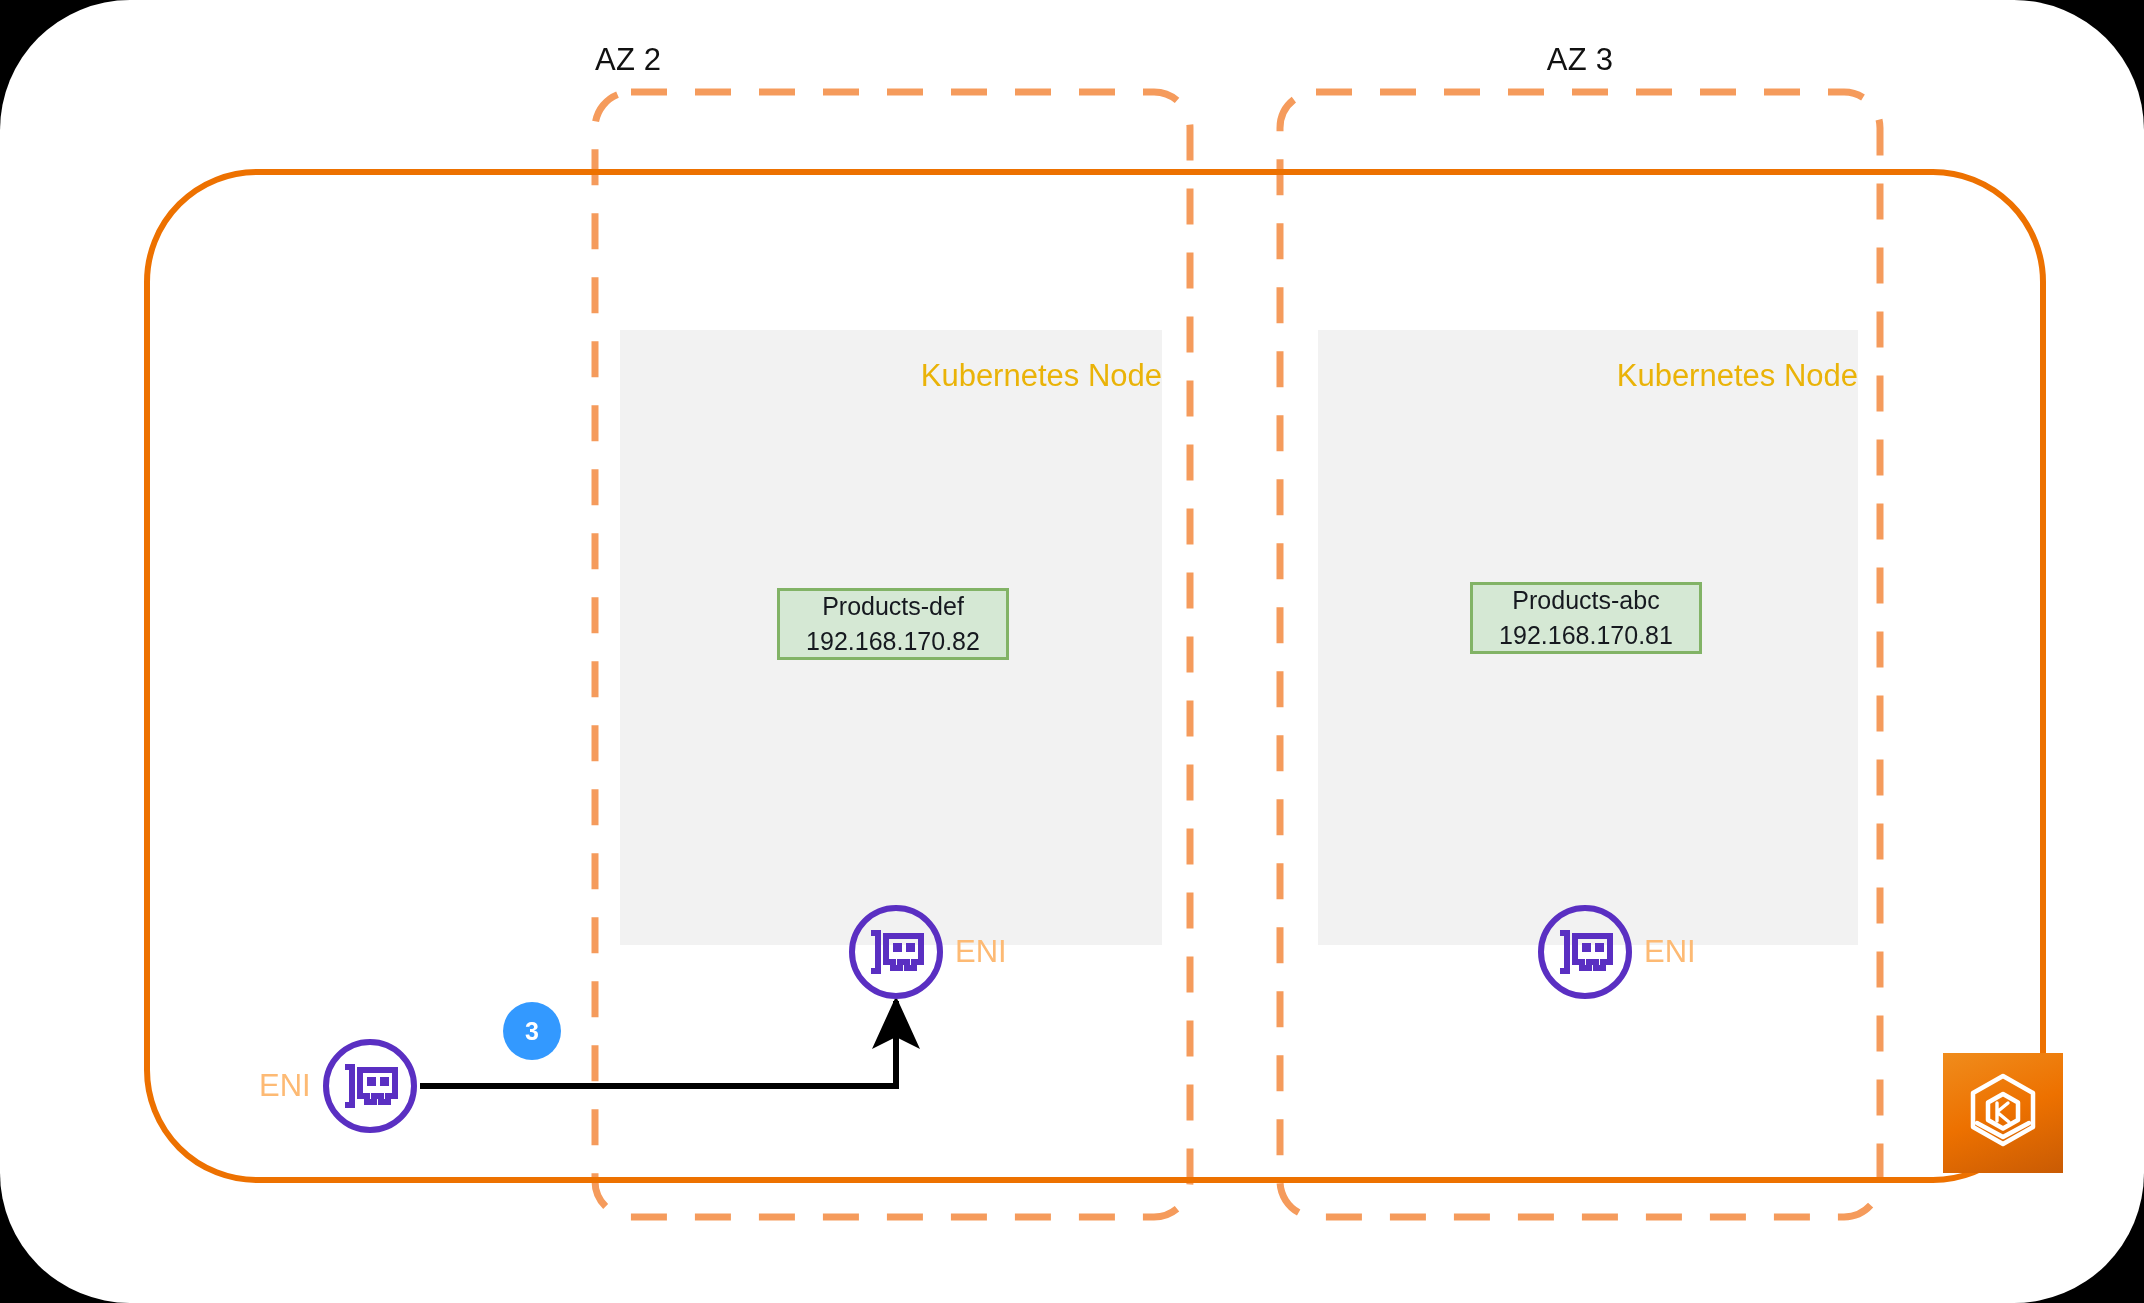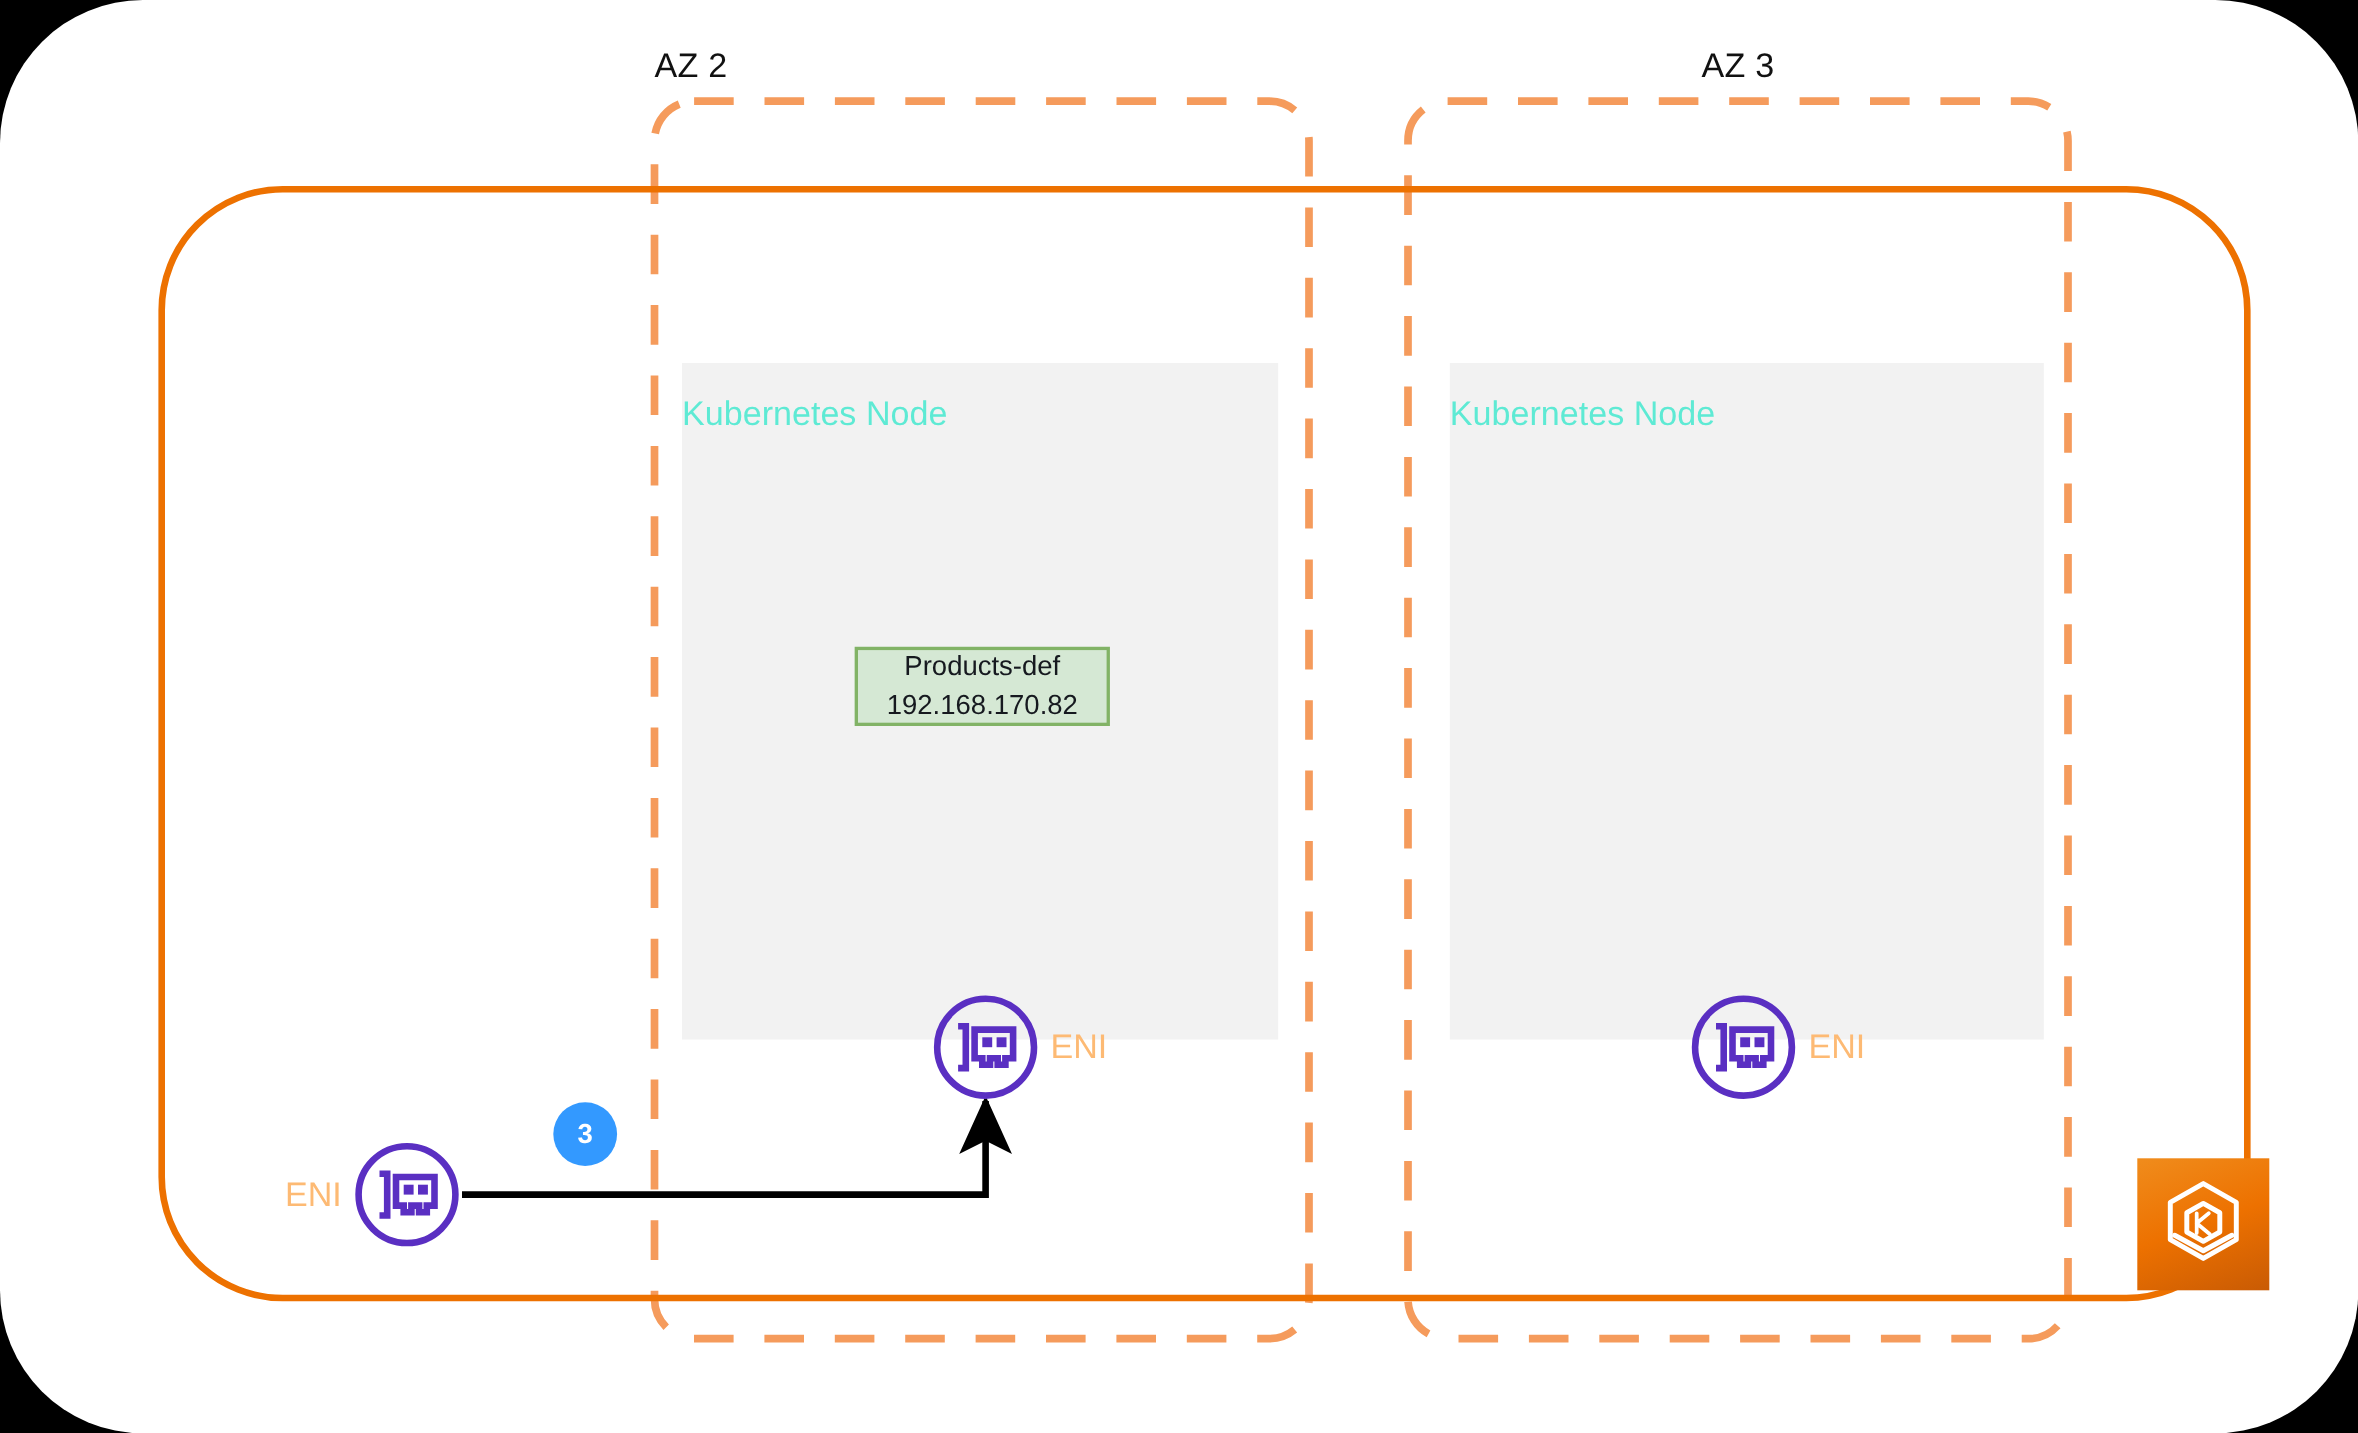--- a/index.html
+++ b/index.html
@@ -43,23 +43,23 @@
     white-space: nowrap;
     letter-spacing: 0.2px;
   }
   .node-box {
     position: absolute;
     background: #F2F2F2;
   }
   .node-title {
     position: absolute;
     font-size: 31px;
-    color: #5eead4;
-    white-space: nowrap;
-    text-align: left;
+    color: #eab308;
+    white-space: nowrap;
+    text-align: right;
   }
   .pod-box {
     position: absolute;
     background: #D5E8D4;
     border: 3px solid #82B366;
     display: flex;
     flex-direction: column;
     align-items: center;
     justify-content: center;
     gap: 6px;
@@ -159,20 +159,24 @@
         <rect x="28" y="14" width="9" height="9" fill="#5A2FC2"></rect>
         <rect x="41" y="14" width="9" height="9" fill="#5A2FC2"></rect>
       </svg>
     </div>
     <span class="eni-label right">ENI</span>
   </div>
 
   <div class="node-box" style="left:1318px; top:330px; width:540px; height:615px;"></div>
   <div class="node-title" style="left:1318px; top:358px; width:540px;">Kubernetes Node</div>
 
+  <div class="pod-box" style="left:1470px; top:582px; width:232px; height:72px;">
+    <span class="pod-line">Products-abc</span>
+    <span class="pod-line">192.168.170.81</span>
+  </div>
 
   <div class="eni-group" style="left:1538px; top:905px;">
     <div class="eni-circle">
       <svg width="62" height="46" viewBox="0 0 62 46" aria-hidden="true">
         <path d="M6 4 L13 4 L13 42 L6 42" fill="none" stroke="#5A2FC2" stroke-width="6" stroke-linecap="butt" stroke-linejoin="miter"></path>
         <path d="M21 7 L56 7 L56 33 L49 33 L49 39 L42 39 L42 33 L35 33 L35 39 L28 39 L28 33 L21 33 Z" fill="none" stroke="#5A2FC2" stroke-width="6" stroke-linejoin="miter"></path>
         <rect x="28" y="14" width="9" height="9" fill="#5A2FC2"></rect>
         <rect x="41" y="14" width="9" height="9" fill="#5A2FC2"></rect>
       </svg>
     </div>

